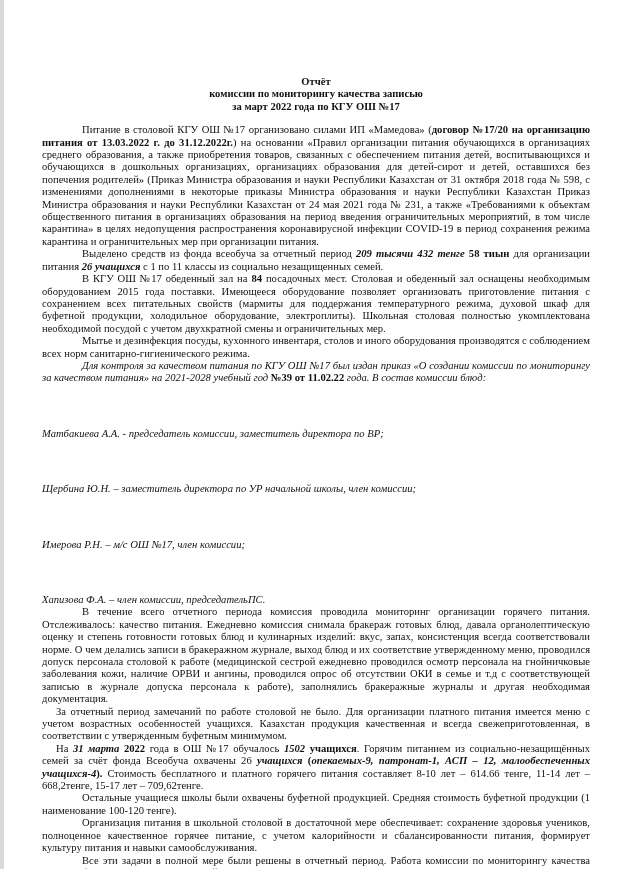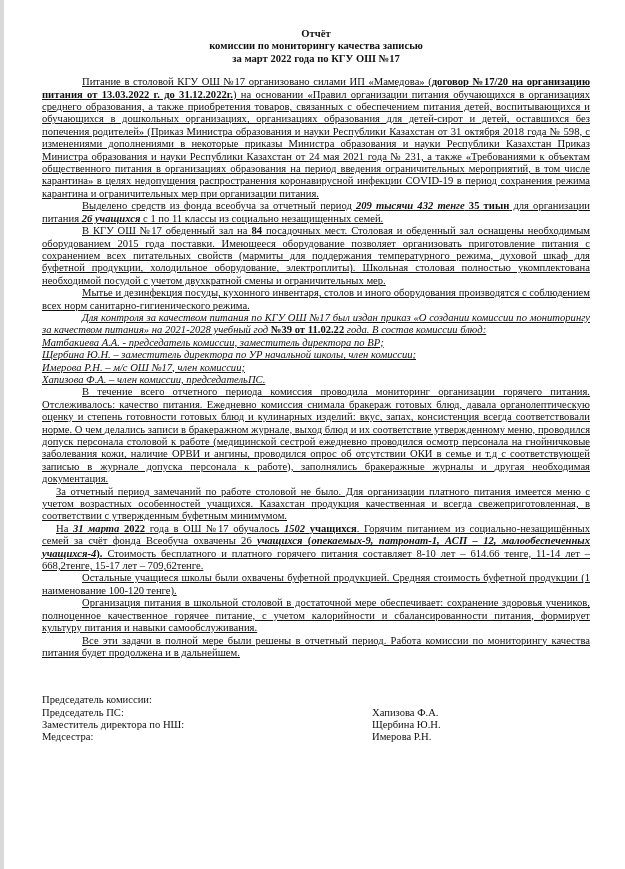--- a/index.html
+++ b/index.html
@@ -11,50 +11,50 @@
     position: relative;
   }
   .left-strip {
     position: absolute; left: 0; top: 0; width: 4px; height: 869px;
     background: #d9d9d9;
   }
   .page {
     position: absolute; left: 42px; top: 28px; width: 548px;
     font-size: 10.6px; line-height: 12.4px;
   }
-  .title-block { text-align: center; font-weight: bold; font-size: 10.6px; line-height: 12.4px; margin-bottom: 11px; }
+  .title-block { text-align: center; font-weight: bold; font-size: 10.6px; line-height: 12.4px; margin-bottom: 11px; margin-top: 48px; }
   .title-block div { white-space: nowrap; }
-  p { margin: 0; text-align: justify; text-decoration: underline; }
+  p { margin: 0; text-align: justify; }
   .ind { text-indent: 40px; }
   .ind-s { text-indent: 14px; }
   .it { font-style: italic; }
   .b { font-weight: bold; }
   .bi { font-weight: bold; font-style: italic; }
-  .members p { font-style: italic; text-align: left; }
+  .members p { font-style: italic; text-align: left; margin-top: 43px; }
   .signatures { margin-top: 35px; }
   .sig-row { display: flex; height: 12.4px; }
   .sig-role { width: 330px; }
   .sig-name { flex: 1; }
 </style>
 </head>
 <body>
 
 <div class="left-strip"></div>
 
 <div class="page">
 
   <div class="title-block">
     <div>Отчёт</div>
     <div>комиссии по мониторингу качества записью</div>
     <div>за март  2022 года по КГУ ОШ №17</div>
   </div>
 
   <p class="ind"><span>Питание в столовой  КГУ ОШ №17 организовано силами  ИП «Мамедова» (</span><span class="b">договор №17/20 на организацию питания от 13.03.2022 г. до 31.12.2022г.</span><span>) на основании «Правил организации питания обучающихся в организациях среднего образования, а также приобретения товаров, связанных с обеспечением питания детей, воспитывающихся и обучающихся в дошкольных организациях, организациях образования для детей-сирот и детей, оставшихся без попечения родителей» (Приказ Министра образования и науки Республики Казахстан от 31 октября 2018 года № 598, с изменениями дополнениями в некоторые приказы Министра образования и науки Республики Казахстан Приказ Министра образования и науки Республики Казахстан от 24 мая 2021 года № 231, а также «Требованиями к объектам общественного питания в организациях образования на период введения ограничительных мероприятий, в том числе карантина» в целях недопущения распространения коронавирусной инфекции COVID-19 в период сохранения режима карантина и ограничительных мер при организации питания.</span></p>
 
-  <p class="ind"><span>Выделено средств из фонда всеобуча за отчетный период </span><span class="bi">209 тысячи 432 тенге</span><span>  </span><span class="b">35 тиын</span><span> для организации питания </span><span class="bi">26 учащихся</span><span> с 1 по 11 классы из социально незащищенных семей.</span></p>
+  <p class="ind"><span>Выделено средств из фонда всеобуча за отчетный период </span><span class="bi">209 тысячи 432 тенге</span><span>  </span><span class="b">58 тиын</span><span> для организации питания </span><span class="bi">26 учащихся</span><span> с 1 по 11 классы из социально незащищенных семей.</span></p>
 
 
   <p class="ind"><span>В КГУ ОШ №17 обеденный зал на </span><span class="b">84</span><span> посадочных мест. Столовая и обеденный зал оснащены необходимым оборудованием 2015 года поставки. Имеющееся оборудование позволяет организовать приготовление питания с сохранением всех питательных свойств (мармиты для поддержания температурного режима, духовой шкаф для буфетной продукции, холодильное оборудование, электроплиты). Школьная столовая полностью укомплектована необходимой посудой с учетом двухкратной смены и ограничительных мер.</span></p>
 
   <p class="ind">Мытье и дезинфекция посуды, кухонного инвентаря, столов и иного оборудования производятся с соблюдением всех норм санитарно-гигиенического режима.</p>
 
   <p class="ind it"><span>Для контроля за качеством питания по КГУ ОШ №17  был издан приказ «О создании комиссии по мониторингу за качеством питания» на 2021-2028 учебный год </span><span class="b" style="font-style:normal">№39   от 11.02.22</span><span> года. В состав комиссии блюд:</span></p>
 
   <div class="members">
     <p>Матбакиева А.А. -  председатель комиссии, заместитель директора по ВР;</p>

